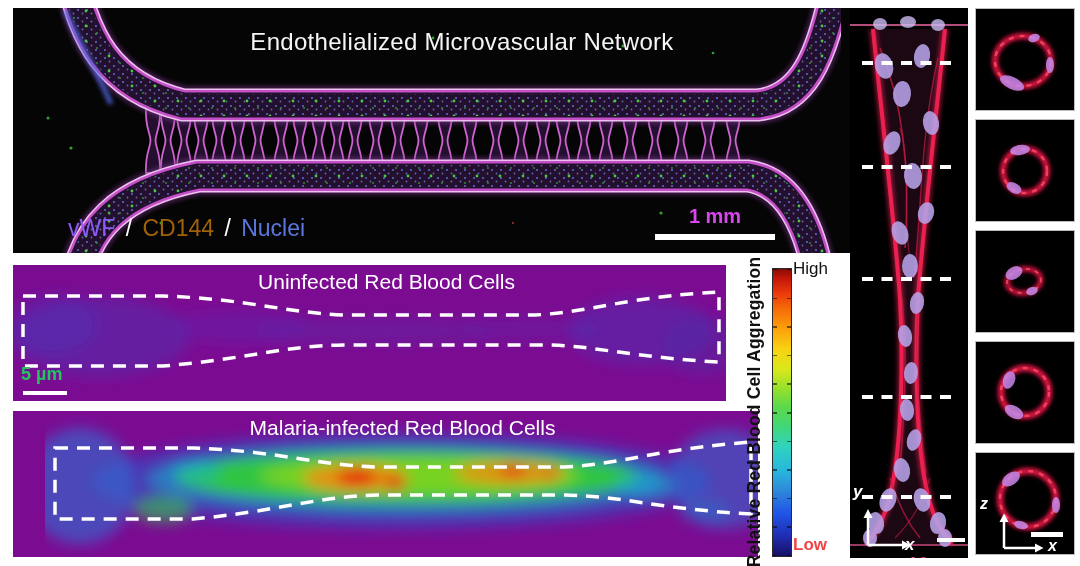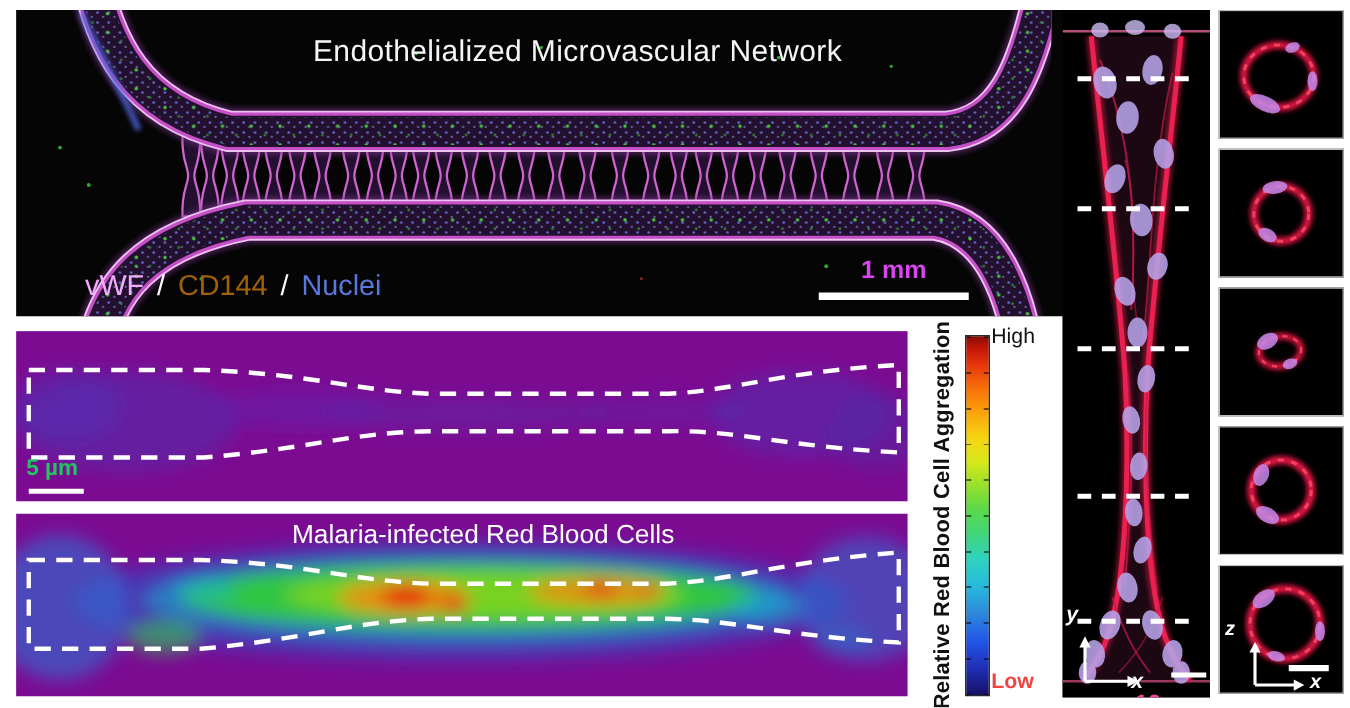--- a/index.html
+++ b/index.html
@@ -7,31 +7,31 @@
        font-family:"Liberation Sans",sans-serif;overflow:hidden;}
   .panel{position:absolute;overflow:hidden;}
   .abs{position:absolute;}
   svg{display:block;}
 
   
   #network-panel{left:13px;top:8px;width:872px;height:245px;background:#050505;}
   .net-title{left:0;top:20px;width:100%;padding-left:26px;box-sizing:border-box;
              text-align:center;color:#f5f5f5;font-size:24px;letter-spacing:.3px;}
   .legend{left:55px;top:207px;font-size:23px;font-weight:500;white-space:nowrap;}
-  .legend .vwf{color:#f0abfc;text-align:right;}
+  .legend .vwf{color:#8b5cf6;text-align:right;}
   .legend .sep{color:#ffffff;padding:0 4px;}
   .legend .cd144{color:#a16207;}
   .legend .nuclei{color:#5b76dd;}
   .mm-label{left:642px;top:197px;width:120px;text-align:center;color:#d946ef;
             font-size:20px;font-weight:bold;}
   .mm-bar{left:642px;top:226px;width:120px;height:6px;background:#ffffff;}
 
   
   #uninfected-panel{left:13px;top:265px;width:713px;height:136px;background:#7b0c92;}
-  #malaria-panel{left:13px;top:411px;width:713px;height:146px;background:#7b0c92;}
+  #malaria-panel{left:13px;top:411px;width:713px;height:146px;background:#7b0c92;padding-left:32px;}
   .hm-title{left:0;top:5px;width:100%;padding-left:34px;box-sizing:border-box;
             text-align:center;color:#ffffff;font-size:21px;}
   .um-label{left:8px;top:99px;color:#22c55e;font-size:18px;font-weight:bold;}
   .um-bar{left:10px;top:126px;width:44px;height:4px;background:#ffffff;}
 
   
   .cb-bar{left:772px;top:268px;width:18px;height:287px;border:1px solid #2a2a2a;
           background:linear-gradient(to top,
             #161065 0%,#1f2db2 7%,#2155e8 15%,#2e8ad9 23%,#27b8dc 30%,
             #2fd3be 38%,#41d679 45%,#5cd94a 52%,#93e02c 58%,#d8e81c 65%,
@@ -178,20 +178,21 @@
         <ellipse cx="88" cy="72" rx="88" ry="40" fill="#4a35b2" opacity=".42"></ellipse>
         <ellipse cx="40" cy="60" rx="45" ry="30" fill="#3f3cc0" opacity=".3"></ellipse>
         <ellipse cx="225" cy="62" rx="70" ry="16" fill="#5233b8" opacity=".3"></ellipse>
         <ellipse cx="360" cy="66" rx="120" ry="13" fill="#4a35b2" opacity=".28"></ellipse>
         <ellipse cx="520" cy="64" rx="70" ry="12" fill="#4a35b2" opacity=".25"></ellipse>
         <ellipse cx="628" cy="66" rx="72" ry="34" fill="#4637b8" opacity=".4"></ellipse>
         <ellipse cx="690" cy="80" rx="40" ry="30" fill="#4233aa" opacity=".35"></ellipse>
       </g>
       <path d="M 10,31 H 150 C 235,34 268,47 330,50 H 522 C 578,47 612,32 706,27 V 97 C 612,92 578,79 522,80 H 330 C 268,81 235,94 150,101 H 10 Z" fill="none" stroke="#ffffff" stroke-width="3.5" stroke-dasharray="13 9"></path>
     </svg>
+    <div class="abs hm-title">Uninfected Red Blood Cells</div>
     <div class="abs um-label">5 µm</div>
     <div class="abs um-bar"></div>
   </div>
 
   <div id="malaria-panel" class="panel">
     <svg width="713" height="146" viewBox="0 0 713 146">
       <rect width="713" height="146" fill="#7b0c92"></rect>
       <g filter="url(#fBlur7)">
         <ellipse cx="356" cy="70" rx="310" ry="48" fill="#2257d0" opacity=".5"></ellipse>
         <ellipse cx="35" cy="75" rx="55" ry="58" fill="#2d6fd2" opacity=".6"></ellipse>

